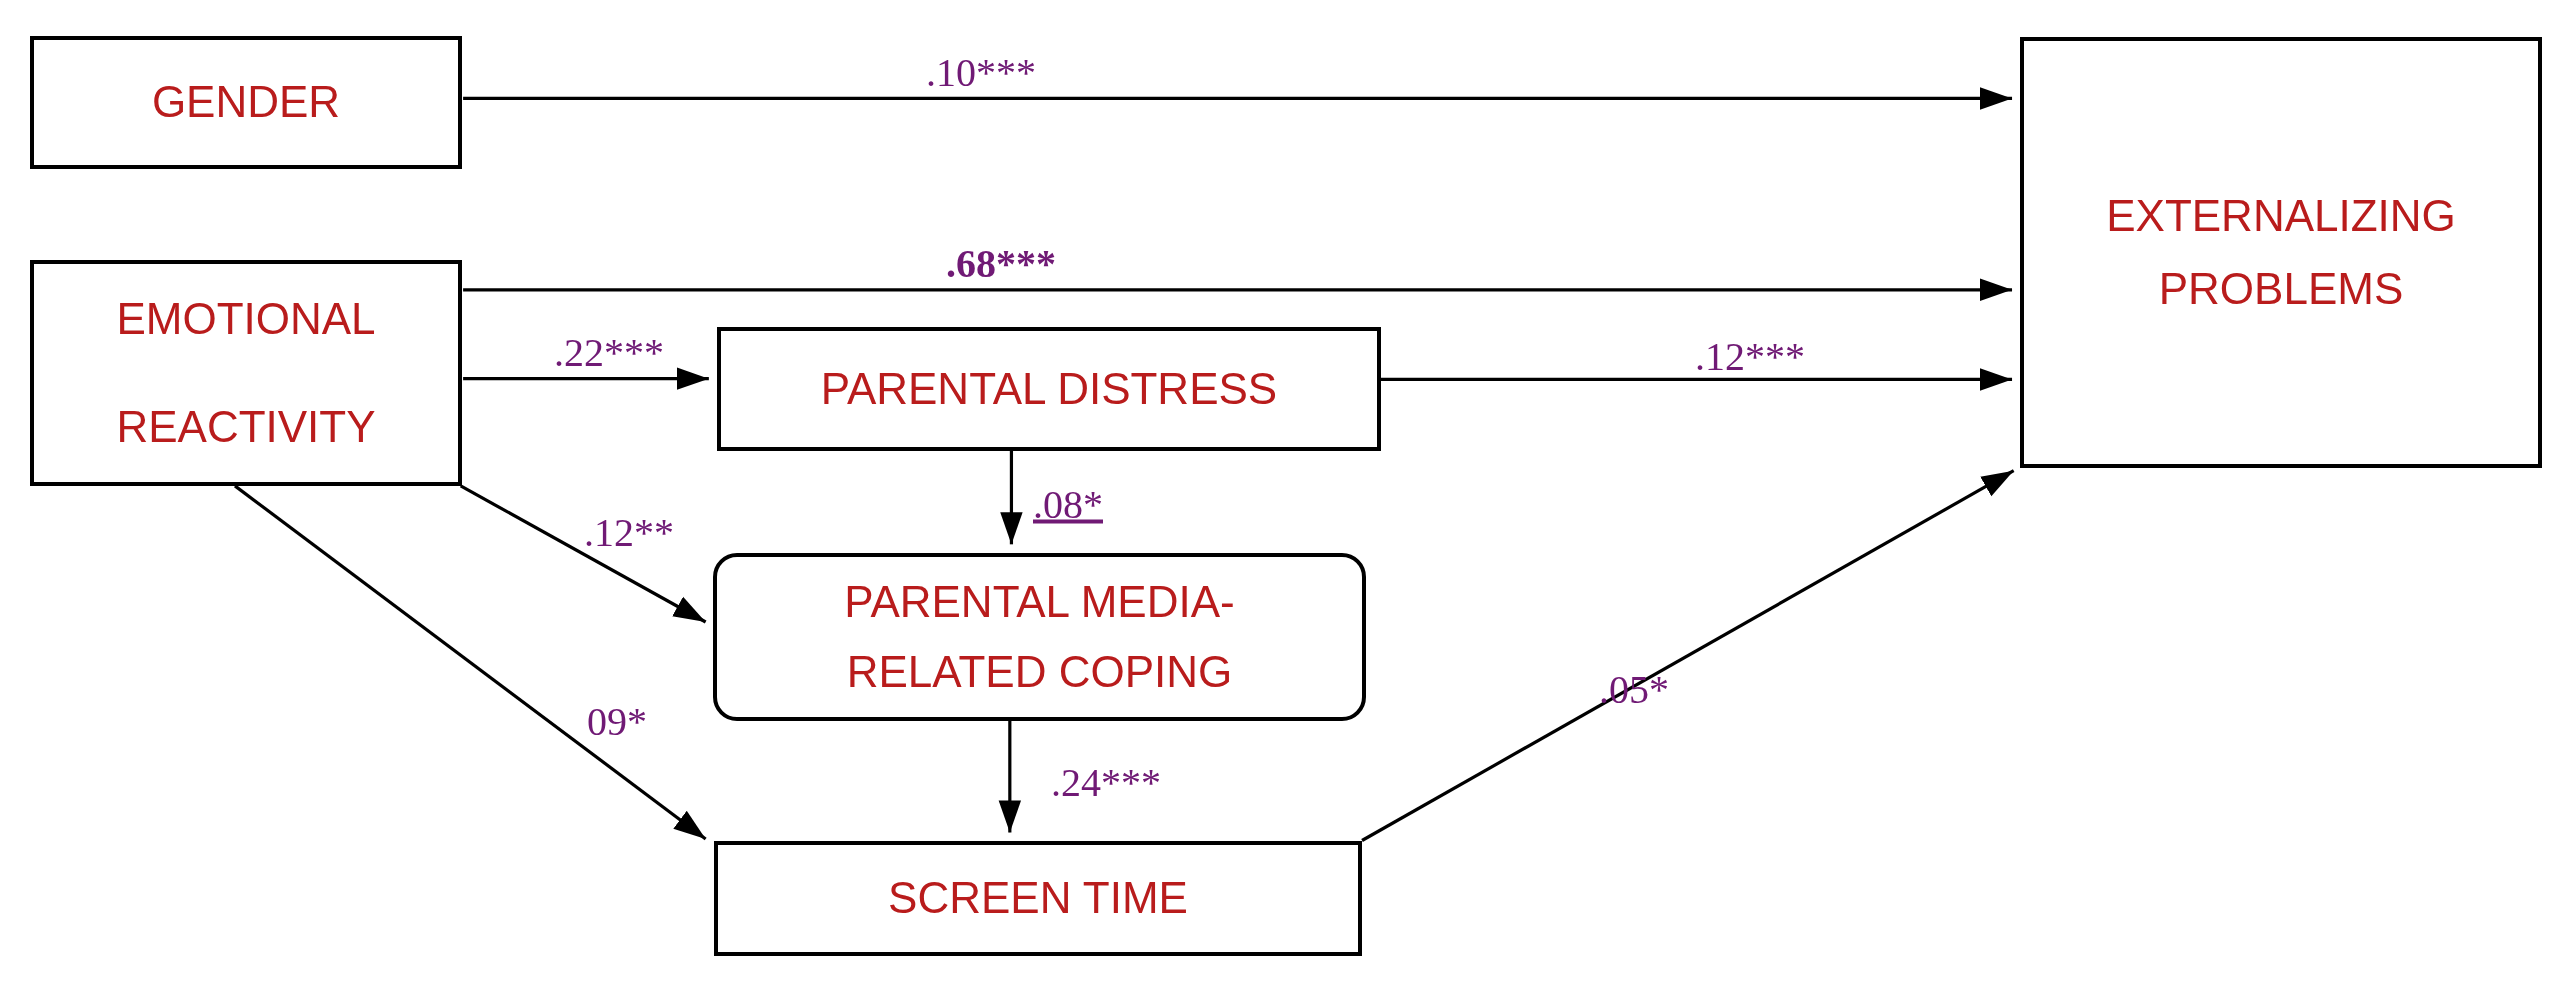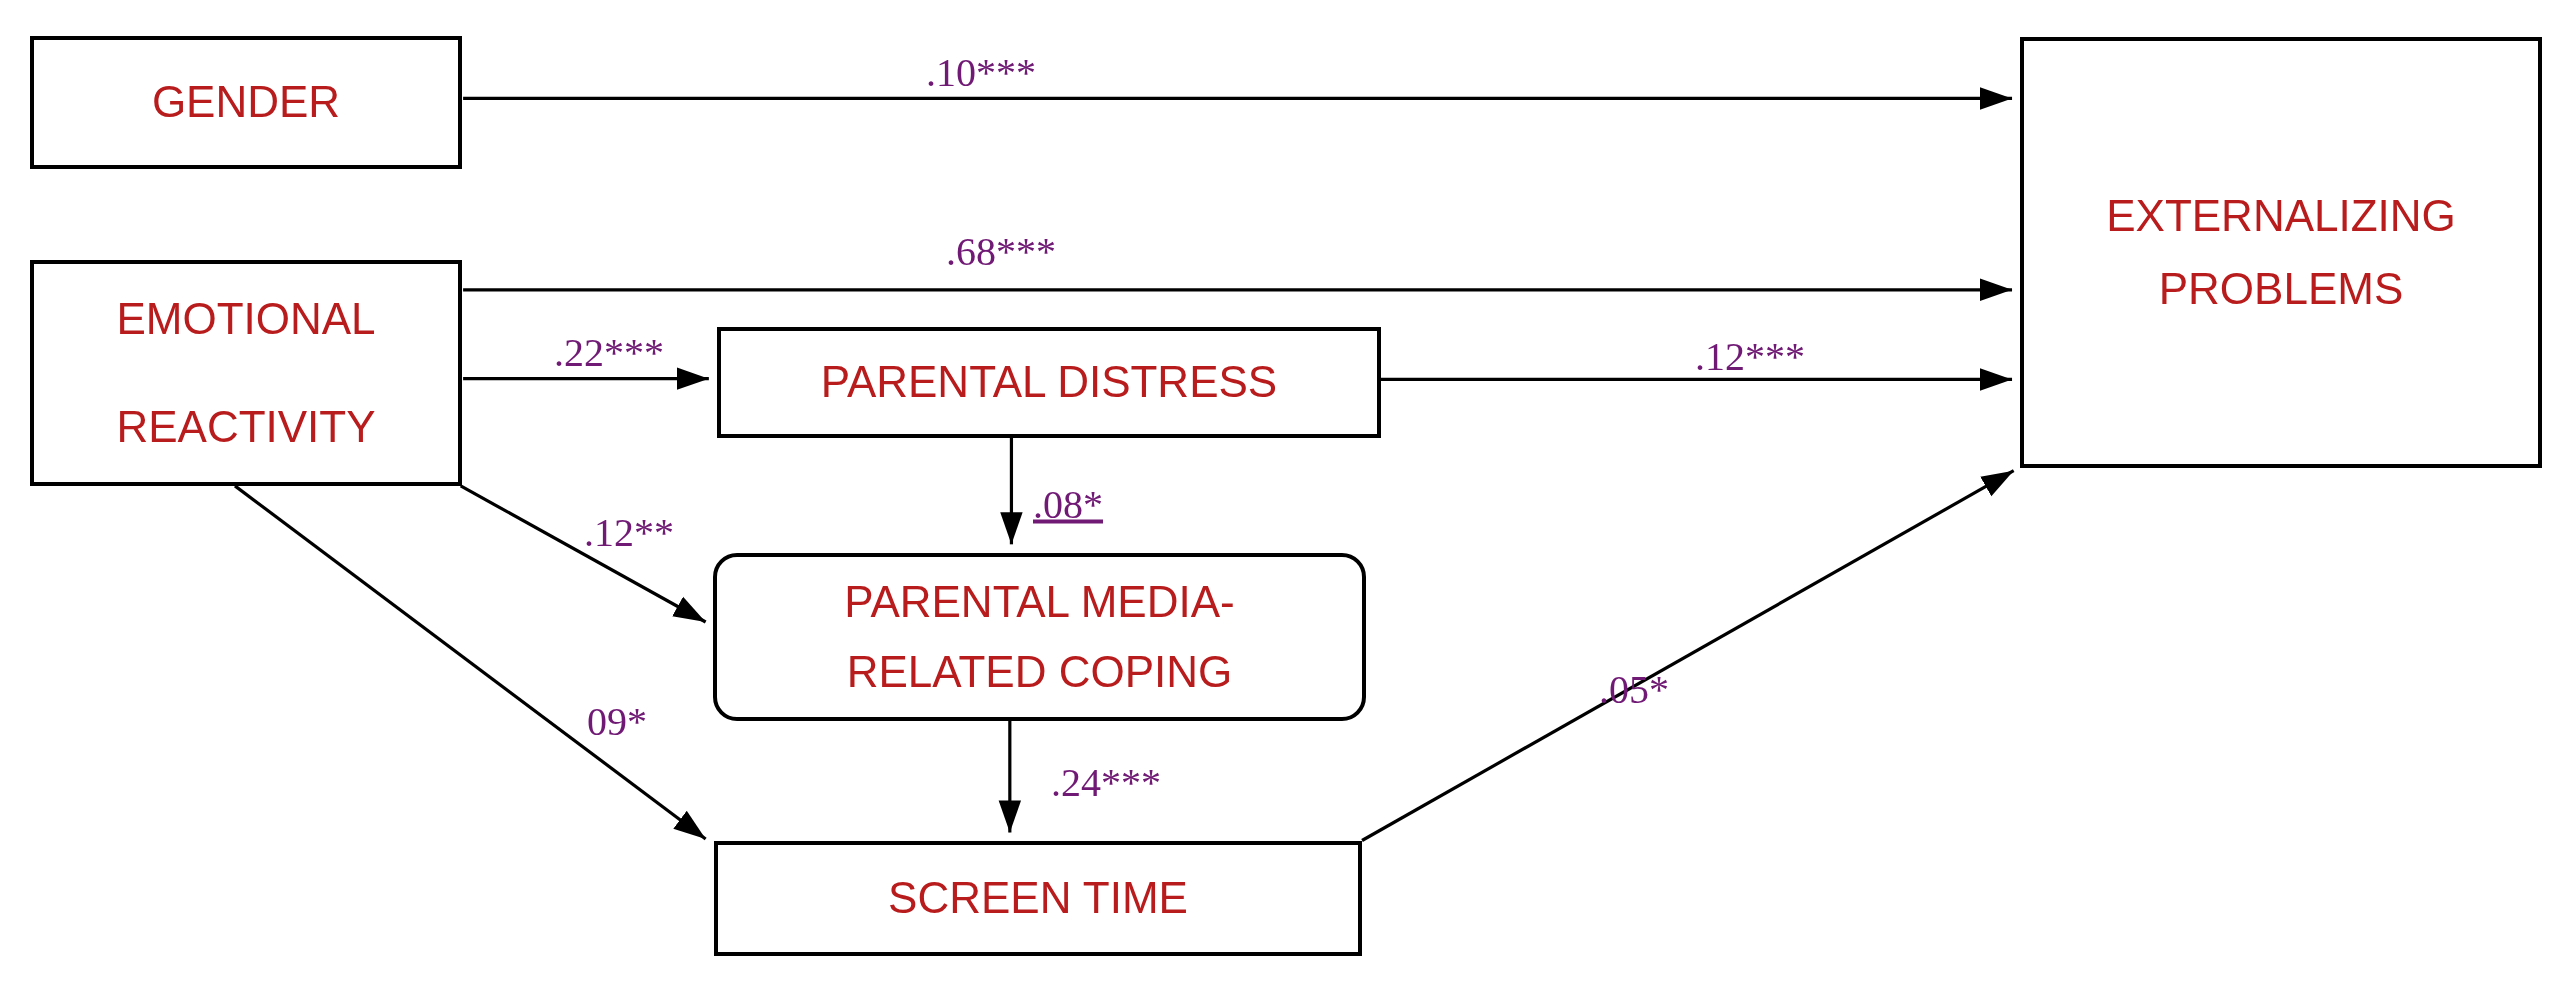--- a/index.html
+++ b/index.html
@@ -89,41 +89,41 @@
 
   <div class="node" style="left:30px; top:36px; width:432px; height:133px;">
     <span class="node-label">GENDER</span>
   </div>
 
   <div class="node wide-lines" style="left:30px; top:260px; width:432px; height:226px;">
     <span class="node-label">EMOTIONAL
 REACTIVITY</span>
   </div>
 
-  <div class="node" style="left:717px; top:327px; width:664px; height:111px;">
+  <div class="node" style="left:717px; top:327px; width:664px; height:124px;">
     <span class="node-label">PARENTAL DISTRESS</span>
   </div>
 
   <div class="node tight-lines" style="left:713px; top:553px; width:653px; height:168px;border-radius:24px;">
     <span class="node-label">PARENTAL MEDIA-
 RELATED COPING</span>
   </div>
 
   <div class="node" style="left:714px; top:841px; width:648px; height:115px;">
     <span class="node-label">SCREEN TIME</span>
   </div>
 
   <div class="node" style="left:2020px; top:37px; width:522px; height:431px;">
     <span class="node-label">EXTERNALIZING
 PROBLEMS</span>
   </div>
 
   <div class="coef" style="left:981px; top:72px;">.10***</div>
 
-  <div class="coef" style="left:1001px; top:251px;">.68***</div>
+  <div class="coef" style="left:1001px; top:263px;font-weight:bold;">.68***</div>
 
   <div class="coef" style="left:609px; top:352px;">.22***</div>
 
   <div class="coef" style="left:1706px; top:356px;margin-left:44px;">.12***</div>
 
   <div class="coef" style="left:1068px; top:504px;text-decoration:underline;">.08*</div>
 
   <div class="coef" style="left:629px; top:532px;">.12**</div>
 
   <div class="coef" style="left:617px; top:721px;">09*</div>

